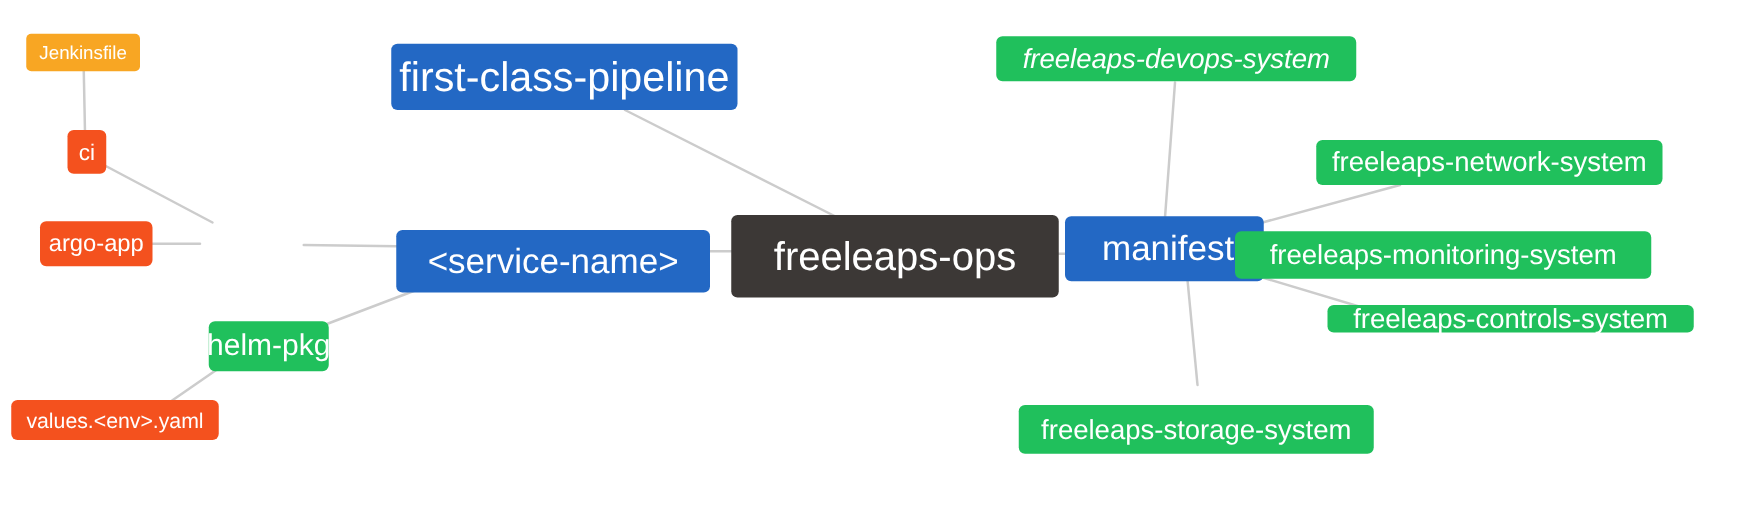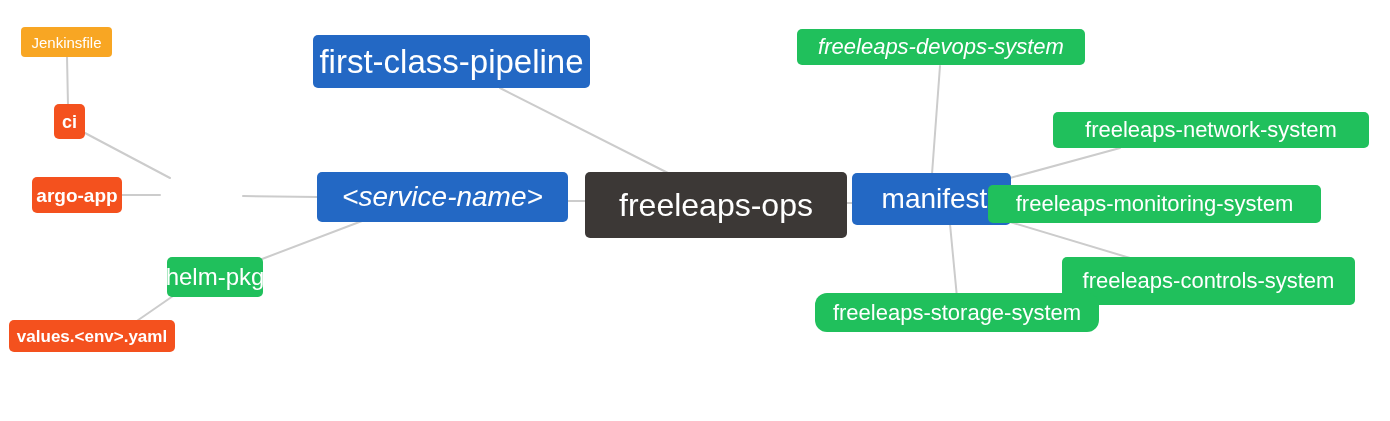--- a/index.html
+++ b/index.html
@@ -37,21 +37,21 @@
     color: var(--color-text, #ffffff);
     border-radius: 5px;
     white-space: nowrap;
     box-sizing: border-box;
     cursor: default;
     line-height: 1;
   }
   .node.root   { background: var(--color-root,   #3c3836); }
   .node.branch { background: var(--color-branch, #2368c4); }
   .node.leaf   { background: var(--color-leaf,   #20c05c); }
-  .node.accent { background: var(--color-accent, #f4511e); font-weight: bold; }
+  .node.accent { background: var(--color-accent, #f4511e); }
   .node.file   { background: var(--color-file,   #f8a623); border-radius: 4px; text-align: center; }
 </style>
 </head>
 <body>
 
 <div class="canvas">
 
   <svg class="edges" width="1390" height="421" viewBox="0 0 1390 421" xmlns="http://www.w3.org/2000/svg">
     <line x1="67" y1="56" x2="68" y2="106"></line>
     <line x1="85" y1="133" x2="170" y2="178"></line>
@@ -65,30 +65,30 @@
     <line x1="940" y1="66" x2="932" y2="174"></line>
     <line x1="1010" y1="178" x2="1120" y2="148"></line>
     <line x1="1010" y1="201" x2="1053" y2="203"></line>
     <line x1="1010" y1="222" x2="1130" y2="258"></line>
     <line x1="950" y1="224" x2="958" y2="308"></line>
   </svg>
 
   <div class="node root" style="left:585px;  top:172px; width:262px; height:66px; font-size:32px;">freeleaps-ops</div>
 
   <div class="node branch" style="left:313px;  top:35px;  width:277px; height:53px; font-size:33px;">first-class-pipeline</div>
-  <div class="node branch" style="left:317px;  top:172px; width:251px; height:50px; font-size:28px;font-style:italic;">&lt;service-name&gt;</div>
+  <div class="node branch" style="left:317px;  top:184px; width:251px; height:50px; font-size:28px;">&lt;service-name&gt;</div>
   <div class="node branch" style="left:852px;  top:173px; width:159px; height:52px; font-size:28px;padding-left:20px;">manifests</div>
 
   <div class="node leaf" style="left:147px;  top:257px; width:96px; height:40px; font-size:24px;margin-left:20px;">helm-pkg</div>
 
   <div class="node accent" style="left:54px;   top:104px; width:31px;  height:35px; font-size:18px;">ci</div>
   <div class="node accent" style="left:32px;   top:177px; width:90px;  height:36px; font-size:19px;">argo-app</div>
   <div class="node accent" style="left:9px;    top:320px; width:166px; height:32px; font-size:17px;">values.&lt;env&gt;.yaml</div>
 
   <div class="node file" style="left:21px;   top:27px;  width:91px;  height:30px; font-size:15px;">Jenkinsfile</div>
 
   <div class="node leaf" style="left:797px;  top:29px;  width:288px; height:36px; font-size:22px;font-style:italic;">freeleaps-devops-system</div>
-  <div class="node leaf" style="left:1053px; top:112px; width:316px; height:36px; font-size:22px;text-align:right;">freeleaps-network-system</div>
+  <div class="node leaf" style="left:1053px; top:112px; width:277px; height:36px; font-size:22px;text-align:right;">freeleaps-network-system</div>
   <div class="node leaf" style="left:988px; top:185px; width:333px; height:38px; font-size:22px;">freeleaps-monitoring-system</div>
-  <div class="node leaf" style="left:1062px; top:257px; width:293px; height:48px; font-size:22px;">freeleaps-controls-system</div>
-  <div class="node leaf" style="left:815px;  top:293px; width:284px; height:39px; font-size:22px;border-radius:12px;">freeleaps-storage-system</div>
+  <div class="node leaf" style="left:1062px; top:244px; width:293px; height:22px; font-size:22px;">freeleaps-controls-system</div>
+  <div class="node leaf" style="left:815px;  top:324px; width:284px; height:39px; font-size:22px;">freeleaps-storage-system</div>
 
 </div>
 
 </body></html>

